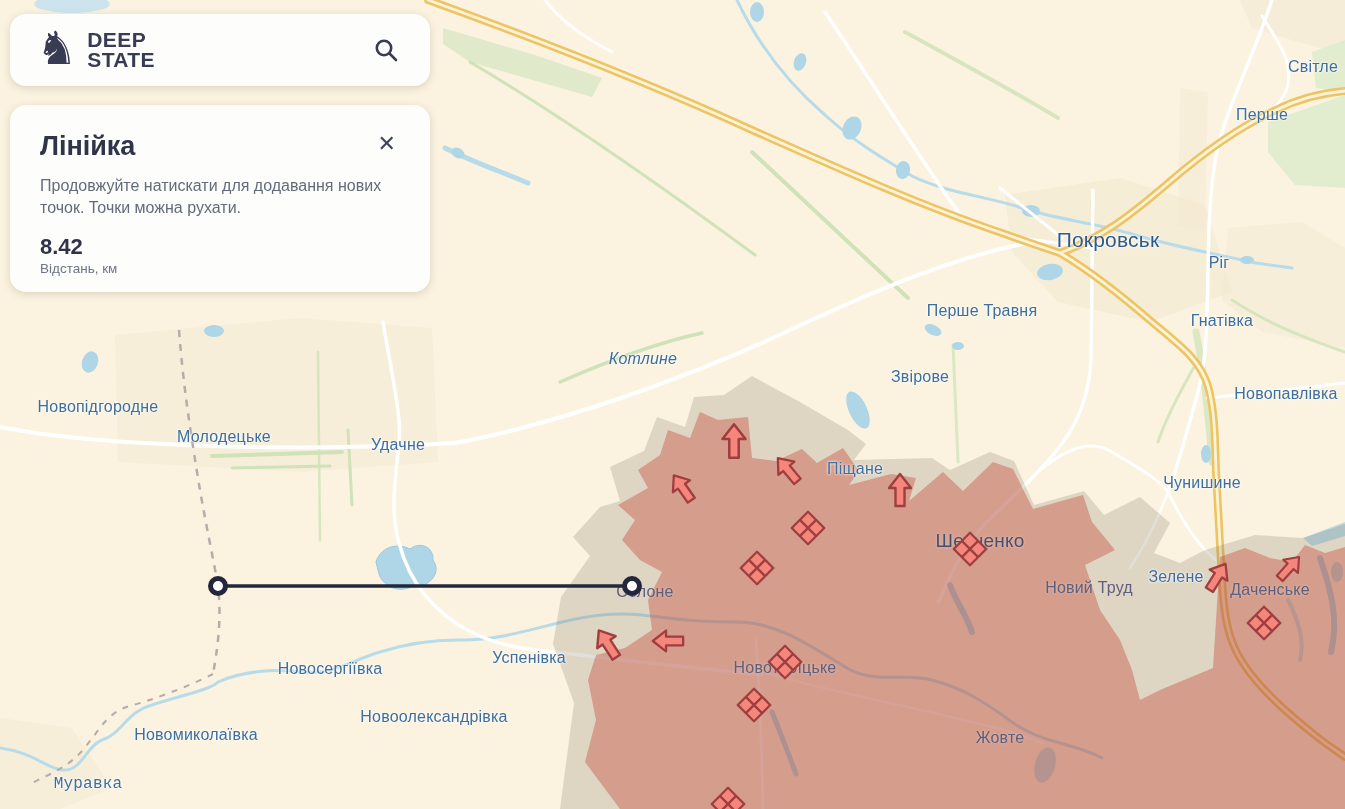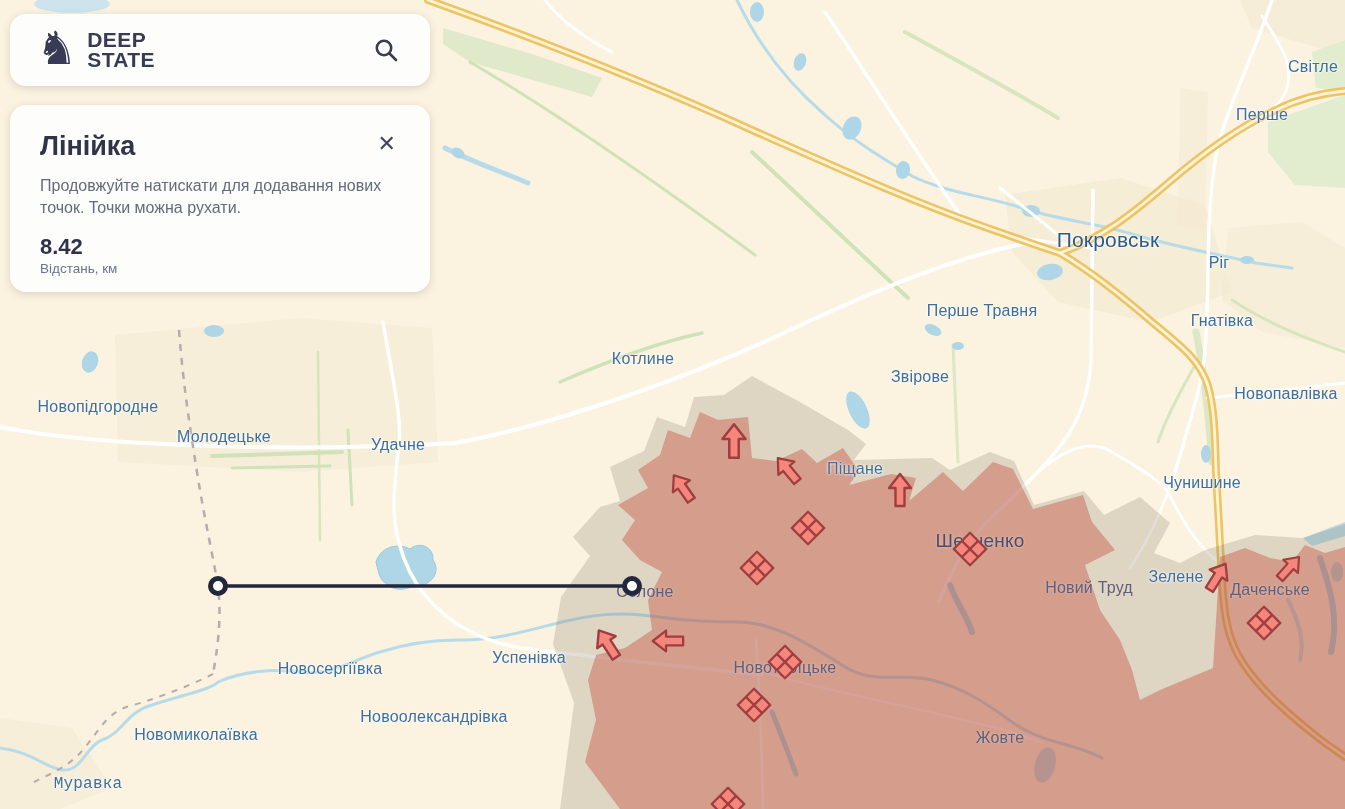--- a/index.html
+++ b/index.html
@@ -170,21 +170,21 @@
   </svg>
 
   <div id="labels-layer">
       <div class="map-label village" style="left: 1313px; top: 67px;">Світле</div>
       <div class="map-label village" style="left: 1262px; top: 115px;">Перше</div>
       <div class="map-label city" style="left: 1108px; top: 240px;">Покровськ</div>
       <div class="map-label village" style="left: 1219px; top: 263px;">Ріг</div>
       <div class="map-label village" style="left: 1222px; top: 321px;">Гнатівка</div>
       <div class="map-label village" style="left: 982px; top: 311px;">Перше Травня</div>
       <div class="map-label village" style="left: 1286px; top: 394px;">Новопавлівка</div>
-      <div class="map-label village" style="left: 643px; top: 359px;">Котлине</div>
+      <div class="map-label village" style="left: 643px; top: 359px; font-style: italic;">Котлине</div>
       <div class="map-label village" style="left: 920px; top: 377px;">Звірове</div>
       <div class="map-label village" style="left: 98px; top: 407px;">Новопідгородне</div>
       <div class="map-label village" style="left: 224px; top: 437px;">Молодецьке</div>
       <div class="map-label village" style="left: 398px; top: 445px;">Удачне</div>
       <div class="map-label village" style="left: 855px; top: 469px;">Піщане</div>
       <div class="map-label village" style="left: 1202px; top: 483px;">Чунишине</div>
       <div class="map-label town" style="left: 980px; top: 541px;">Шевченко</div>
       <div class="map-label village" style="left: 1176px; top: 577px;">Зелене</div>
       <div class="map-label muted" style="left: 1089px; top: 588px;">Новий Труд</div>
       <div class="map-label muted" style="left: 1263px; top: 590px; margin-left: 7px;">Даченське</div>

